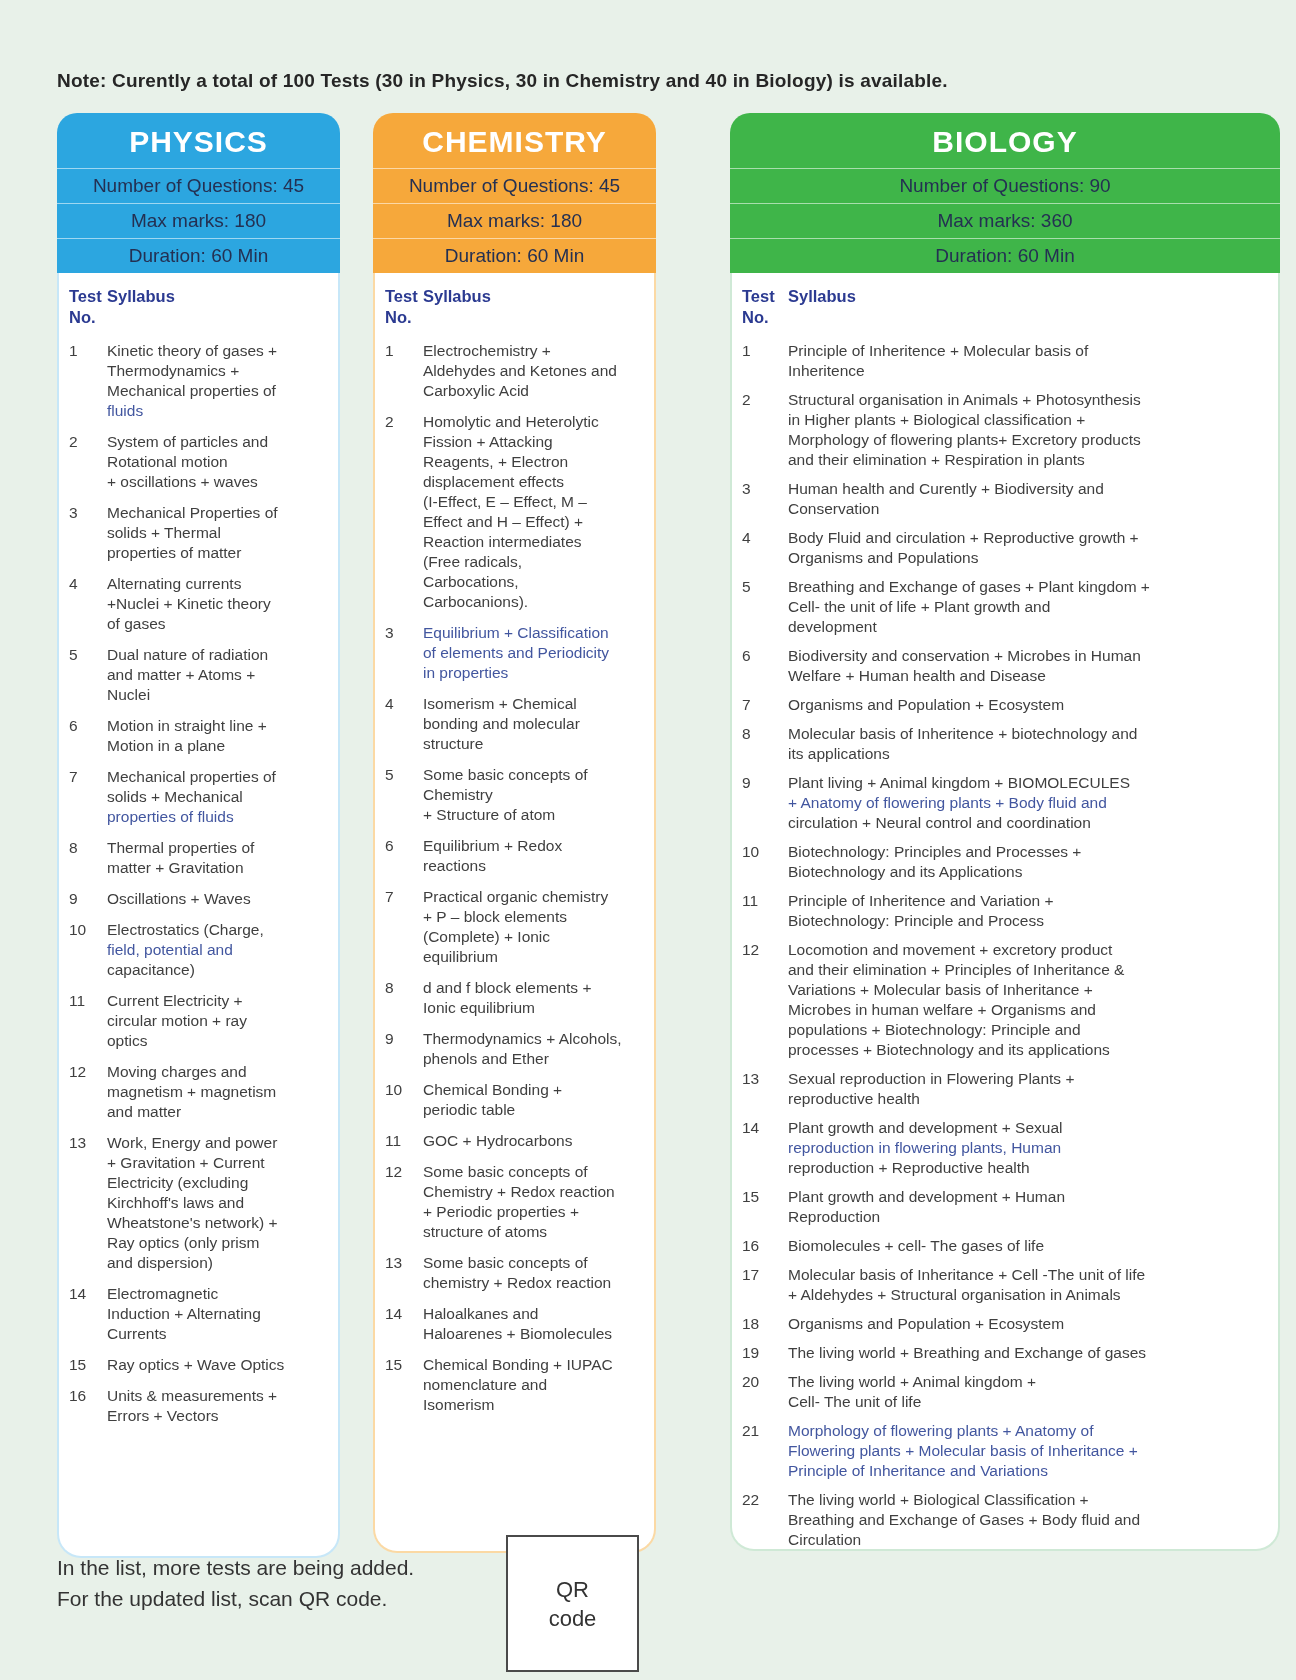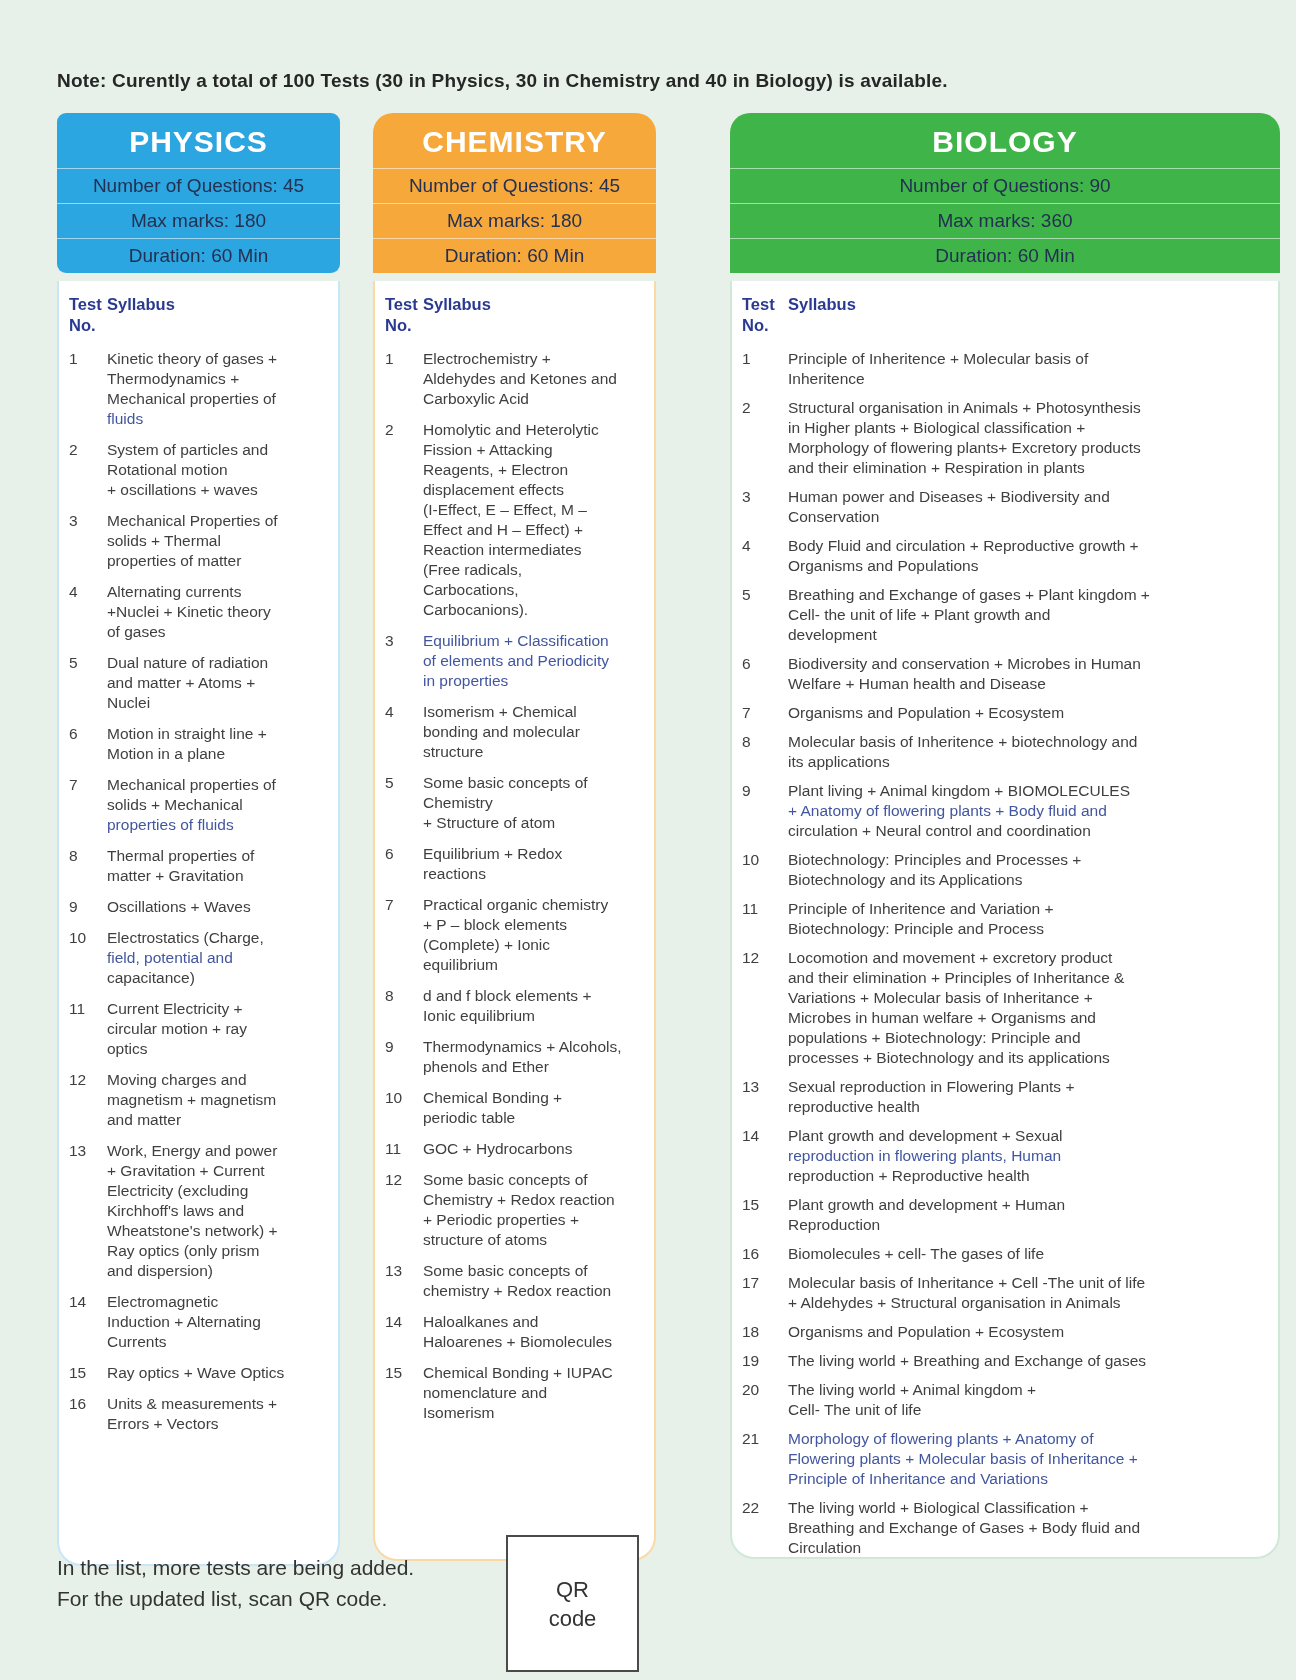--- a/index.html
+++ b/index.html
@@ -17,23 +17,23 @@
   .hdr-title{
     height:55px;line-height:57px;text-align:center;color:#ffffff;
     font-size:30px;font-weight:bold;letter-spacing:1px;
   }
   .hdr-row{
     height:34px;line-height:33px;text-align:center;color:#243052;
     font-size:19px;font-weight:normal;border-top:1px solid rgba(255,255,255,.55);
   }
   .card-body{
     background:#ffffff;border-top:none;border-radius:0 0 24px 24px;
-    padding:13px 6px 0 10px;box-sizing:border-box;margin-top:8px;
-  }
-  .phy .card-header{background:#2ca6e0;border-radius:9px;}
+    padding:13px 6px 0 10px;box-sizing:border-box;
+  }
+  .phy .card-header{background:#2ca6e0;}
   .chm .card-header{background:#f6a83b;}
   .bio .card-header{background:#3fb549;}
   .phy .card-body{border:2px solid #c7e7f8;border-top:none;height:1285px;}
   .chm .card-body{border:2px solid #fbd9a4;border-top:none;height:1280px;}
   .bio .card-body{border:2px solid #cfe9d6;border-top:none;height:1278px;}
   .list-header{
     display:flex;font-weight:bold;color:#2b3a91;font-size:16.5px;
     line-height:21px;margin-bottom:13px;white-space:pre-line;
   }
   .lh-test{width:38px;flex:none;}
@@ -302,21 +302,21 @@
         </div>
         <div class="trow">
           <span class="tno">2</span>
           <span class="tsyl"><span>Structural organisation in Animals + Photosynthesis
 in Higher plants + Biological classification +
 Morphology of flowering plants+ Excretory products
 and their elimination + Respiration in plants</span></span>
         </div>
         <div class="trow">
           <span class="tno">3</span>
-          <span class="tsyl"><span>Human power and Diseases + Biodiversity and
+          <span class="tsyl"><span>Human health and Curently + Biodiversity and
 Conservation</span></span>
         </div>
         <div class="trow">
           <span class="tno">4</span>
           <span class="tsyl"><span>Body Fluid and circulation + Reproductive growth +
 Organisms and Populations</span></span>
         </div>
         <div class="trow">
           <span class="tno">5</span>
           <span class="tsyl"><span>Breathing and Exchange of gases + Plant kingdom +

